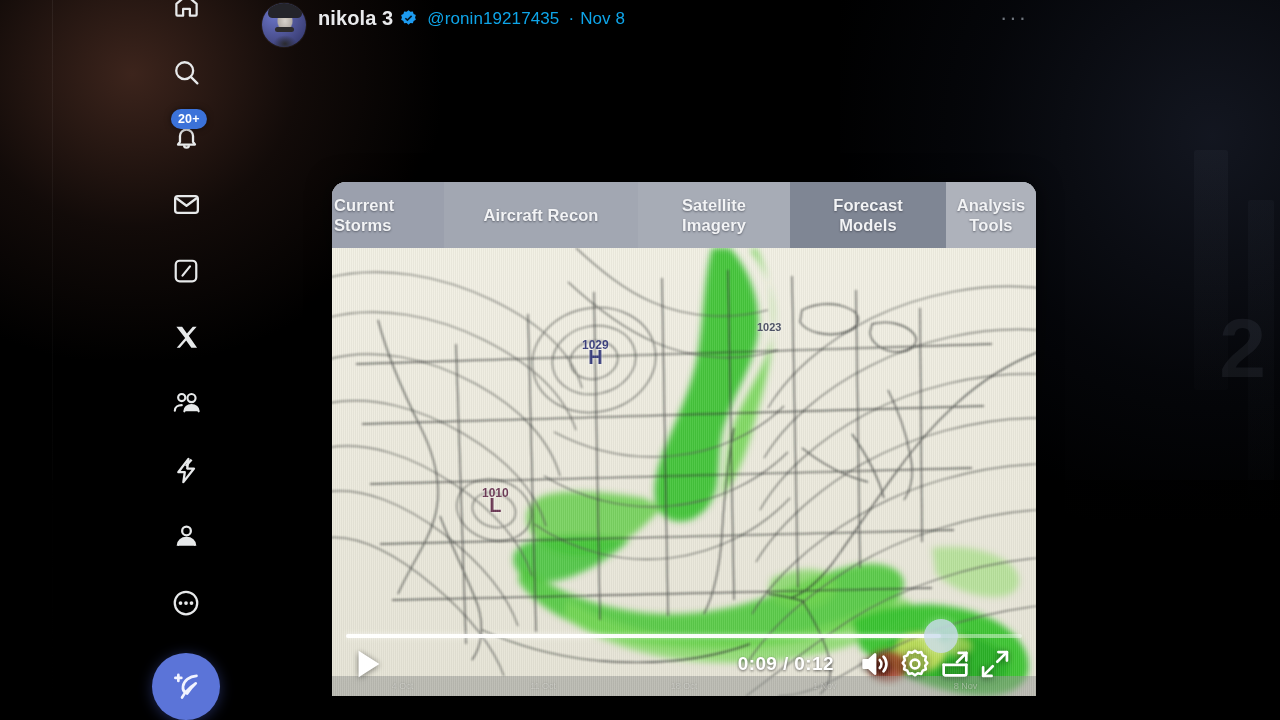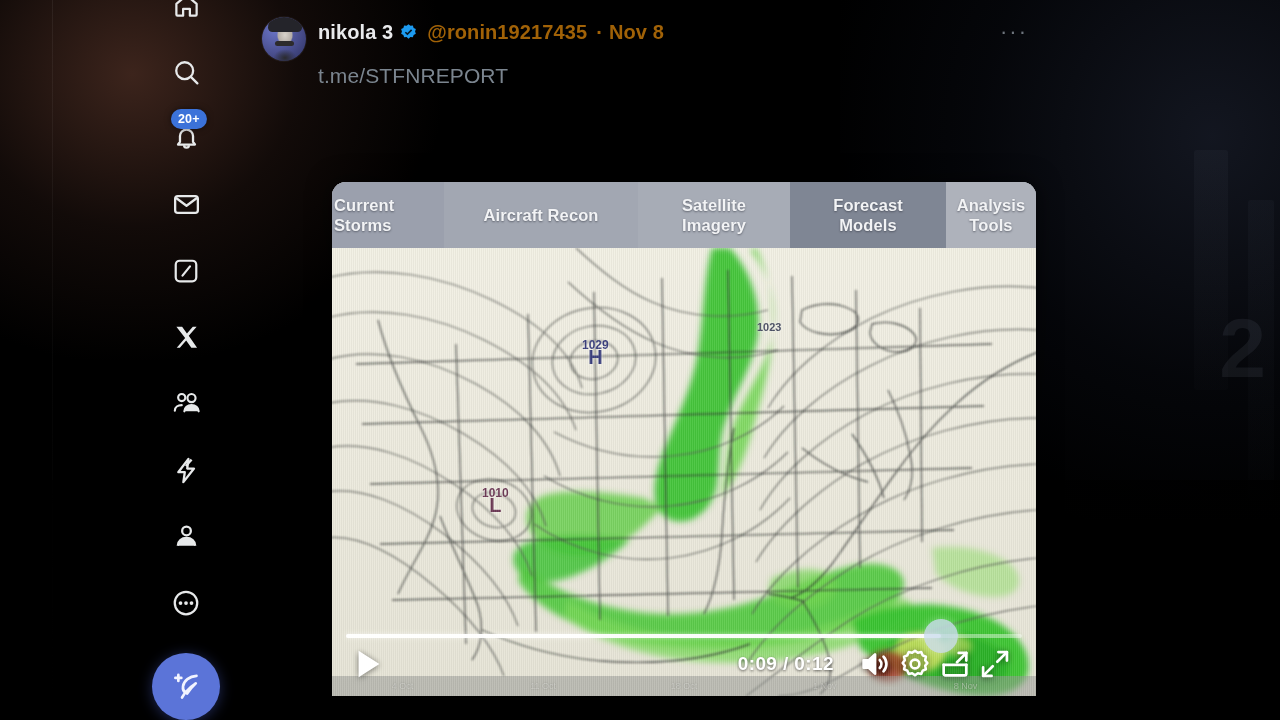--- a/index.html
+++ b/index.html
@@ -69,21 +69,21 @@
   }
   .compose{
     width:68px;height:68px;border-radius:50%;
     background:#5b74d8;
     display:flex;align-items:center;justify-content:center;
     margin-top:22px;box-shadow:0 2px 14px rgba(70,90,190,.45);
   }
 
   
   #tweet{position:absolute;left:262px;top:0;width:790px;z-index:5;}
-  .tweet-head{display:flex;align-items:flex-start;padding-top:17px;}
+  .tweet-head{display:flex;align-items:flex-start;padding-top:3px;}
   .avatar{
     width:44px;height:44px;border-radius:50%;flex:0 0 44px;
     background:radial-gradient(circle at 30% 28%, #6a74c6 0%, #4a4f8e 55%, #2c3060 100%);
     overflow:hidden;position:relative;margin-right:12px;
     box-shadow:0 0 0 1px rgba(255,255,255,.05);
   }
   .avatar .face{
     position:absolute;left:7px;top:3px;width:32px;height:44px;
     background:
       radial-gradient(ellipse 11px 14px at 50% 34%, #d8d2cb 0%, #b4ada6 62%, rgba(120,115,110,0) 74%),
@@ -97,21 +97,21 @@
     position:absolute;left:13px;top:24px;width:19px;height:5px;border-radius:3px;background:#2d2b2c;
   }
   .name-row{display:flex;align-items:center;flex-wrap:wrap;line-height:1;padding-top:5px;}
   .dname{
     color:#e9eaec;font-size:20px;font-weight:700;letter-spacing:.1px;
   }
   .verified{
     width:19px;height:19px;margin-left:6px;color:#1d9bf0;flex:0 0 19px;
   }
   .handle{
-    color:#a16207;font-size:20px;margin-left:9px;font-weight:700;letter-spacing:.1px;
+    color:#0ea5e9;font-size:17px;margin-left:9px;font-weight:400;letter-spacing:.1px;
   }
   .more-dots{
     margin-left:auto;color:#6e757d;font-size:22px;line-height:0;padding-right:24px;letter-spacing:2px;
   }
   .tweet-body{
     color:#e9eaec;font-size:21px;line-height:26.5px;
     padding-left:56px;margin-top:1px;letter-spacing:.1px;
     max-width:700px;font-weight:400;
   }
   .tweet-body .line{white-space:nowrap;}
@@ -351,21 +351,20 @@
           </span>
           <span class="handle">@ronin19217435</span>
           <span class="handle">·</span>
           <span class="handle" style="margin-left:6px;">Nov 8</span>
           <span class="more-dots">···</span>
         </div>
       </div>
     </div>
 
     <div class="tweet-body">
-      <span class="tlink">t.me/STFNREPORT</span>
     </div>
   </article>
 
   <div id="video">
 
     <div class="tabbar">
       <div class="tab t0">
         <div>
           <div>Current</div>
           <div>Storms</div>

